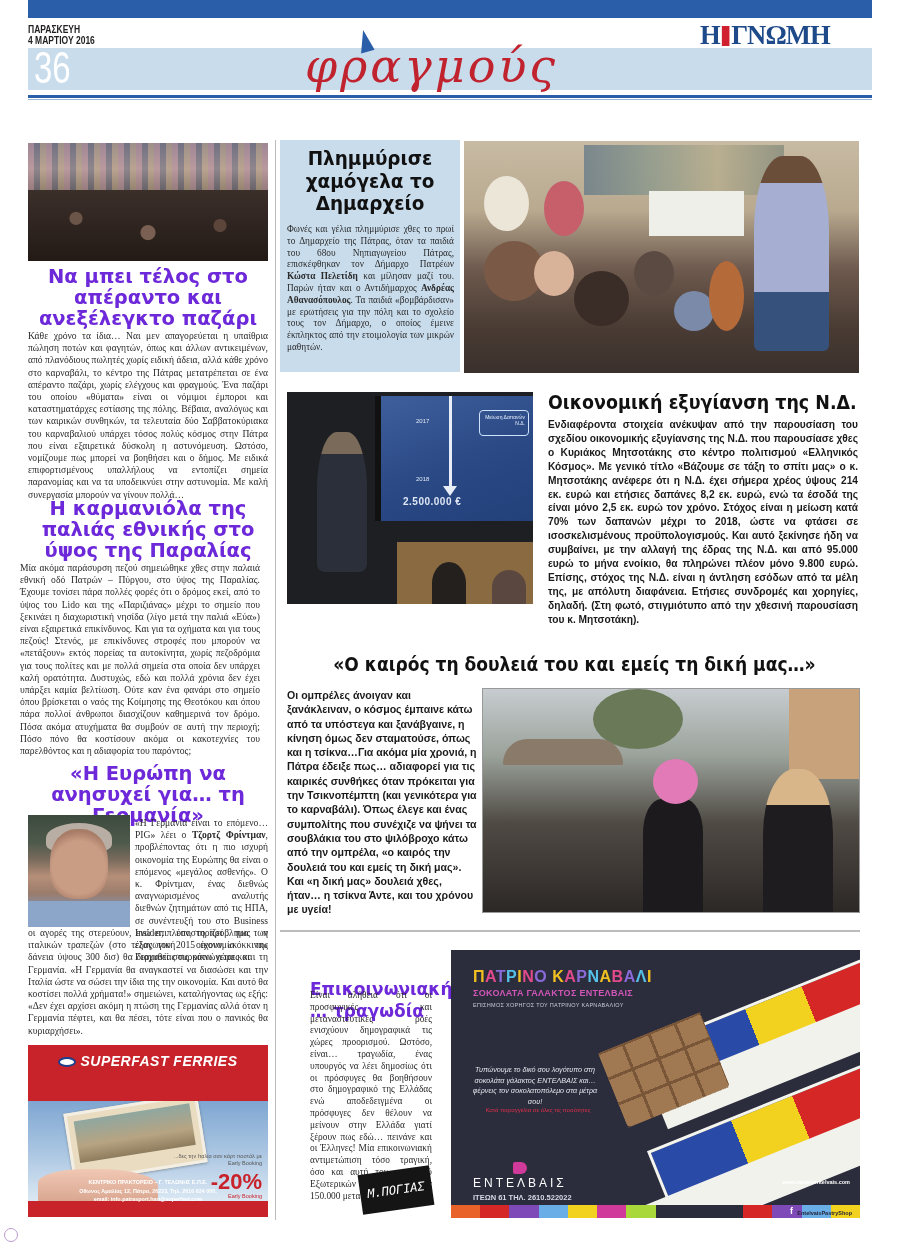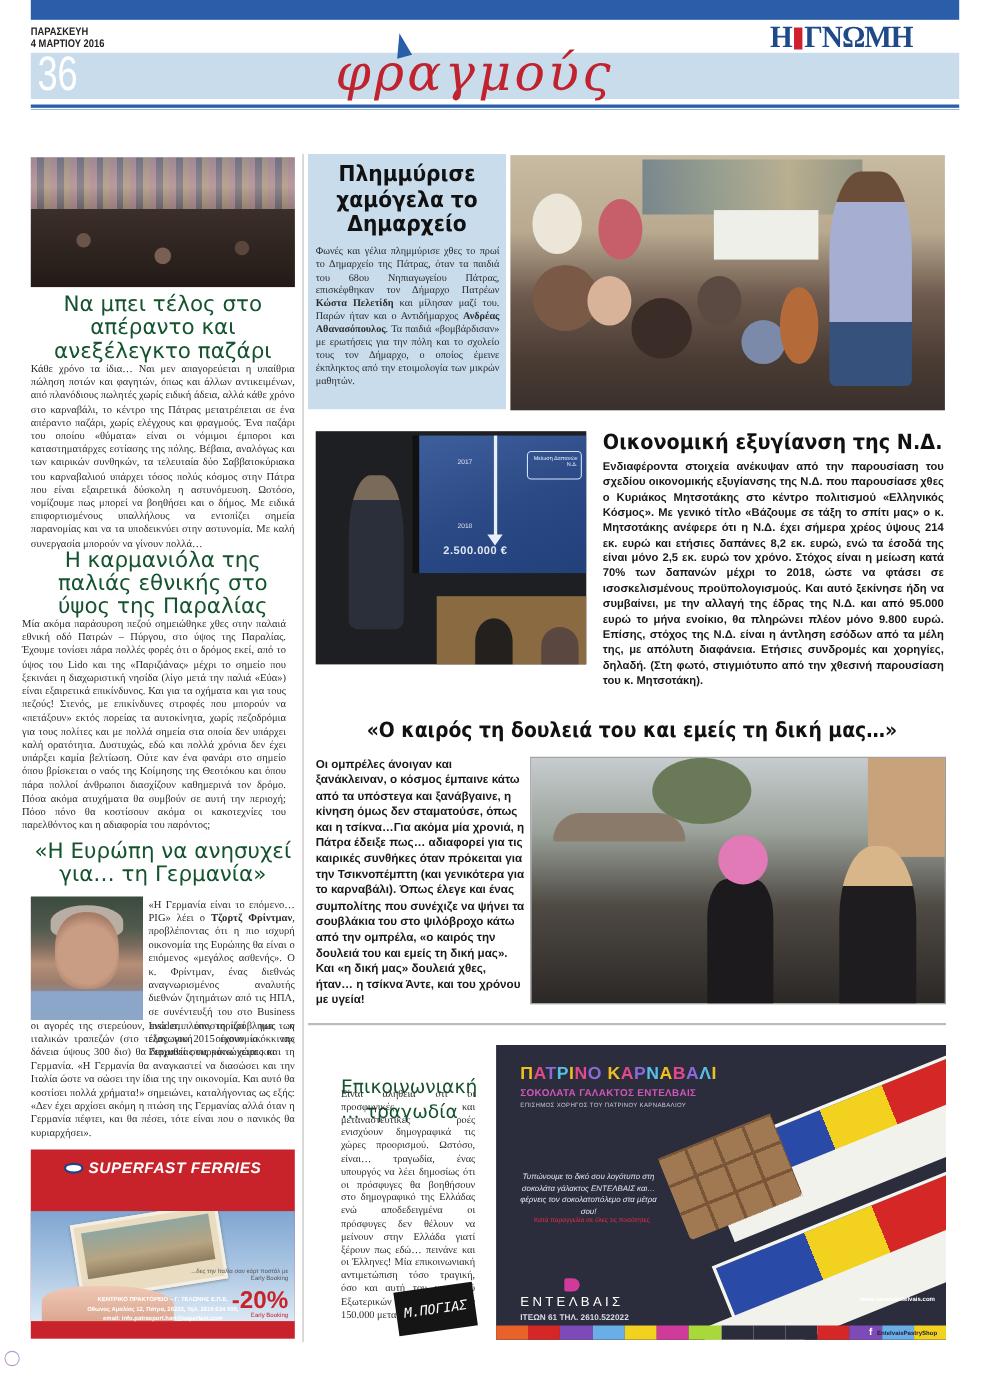--- a/index.html
+++ b/index.html
@@ -15,21 +15,21 @@
   .page-num { left: 34px; top: 44px; font-family: "Liberation Sans", sans-serif; font-size: 44px; color: #ffffff; line-height: 48px; transform: scaleX(0.75); transform-origin: left; }
   .section-title { left: 305px; top: 40px; font-family: "DejaVu Serif", serif; font-style: italic; font-size: 46px; color: #c0222e; letter-spacing: 3px; line-height: 52px; }
   .section-flag { left: 358px; top: 30px; width: 0; height: 0; border-left: 8px solid transparent; border-right: 6px solid transparent; border-bottom: 22px solid #2a5ea8; transform: rotate(-15deg); }
   .logo { left: 700px; top: 20px; font-family: "Liberation Serif", serif; font-weight: bold; font-size: 28px; color: #1f4a8a; letter-spacing: -1px; line-height: 30px; transform: scaleX(0.95); transform-origin: left; }
   .logo .red { display: inline-block; width: 8px; height: 20px; background: #d02030; margin: 0 2px; vertical-align: -2px; }
   .header-rule { left: 28px; top: 95px; width: 844px; height: 3px; background: #2a5ea8; }
   .header-rule2 { left: 28px; top: 99px; width: 844px; height: 1px; background: #9bb6d4; }
 
   
   .photo { background: #555; overflow: hidden; }
-  .headline-thin { font-family: "DejaVu Sans", sans-serif; font-weight: normal; color: #14532d; }
+  .headline-thin { font-family: "DejaVu Sans", sans-serif; font-weight: bold; color: #6d28d9; }
   .body-serif { font-family: "Liberation Serif", serif; font-size: 9.6px; line-height: 12.2px; text-align: justify; color: #2a2a2a; }
   .body-sans { font-family: "Liberation Sans", sans-serif; font-weight: bold; font-size: 10.6px; line-height: 14.3px; color: #1a1a1a; }
   .col-rule { width: 1px; background: #bbb; }
 
   
   .left-photo { left: 28px; top: 143px; width: 240px; height: 118px;
     background: linear-gradient(180deg, #7a6f7a 0%, #a18b86 22%, #5d4f48 45%, #3a2d27 70%, #2d2420 100%); }
   .left-photo .lights { position:absolute; left:0; top:0; width:100%; height:40%;
     background: repeating-linear-gradient(90deg, rgba(230,180,200,.35) 0 6px, rgba(90,120,160,.25) 6px 12px, rgba(240,220,170,.3) 12px 18px); }
   .left-photo .crowd { position:absolute; left:0; bottom:0; width:100%; height:60%;

